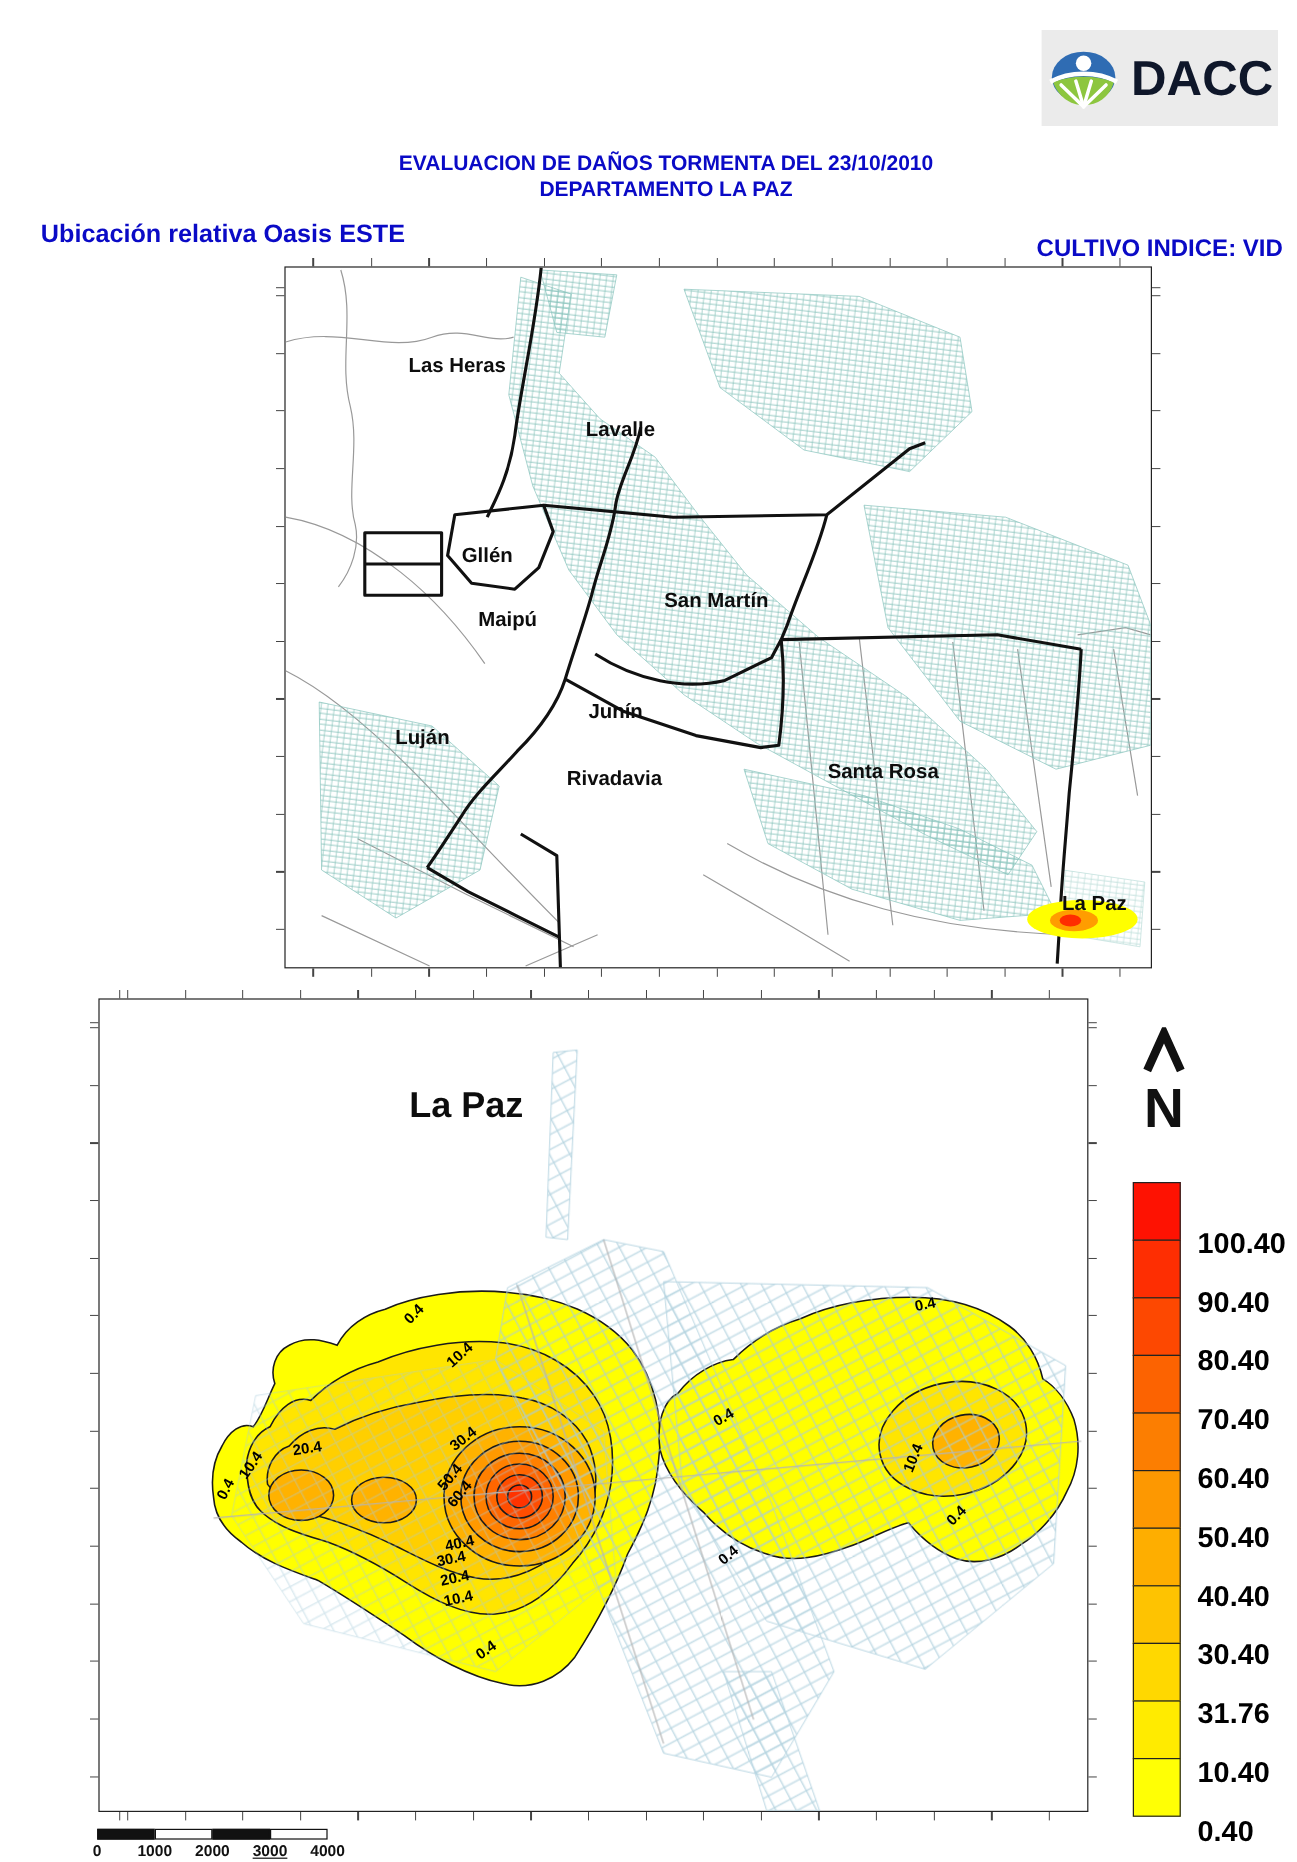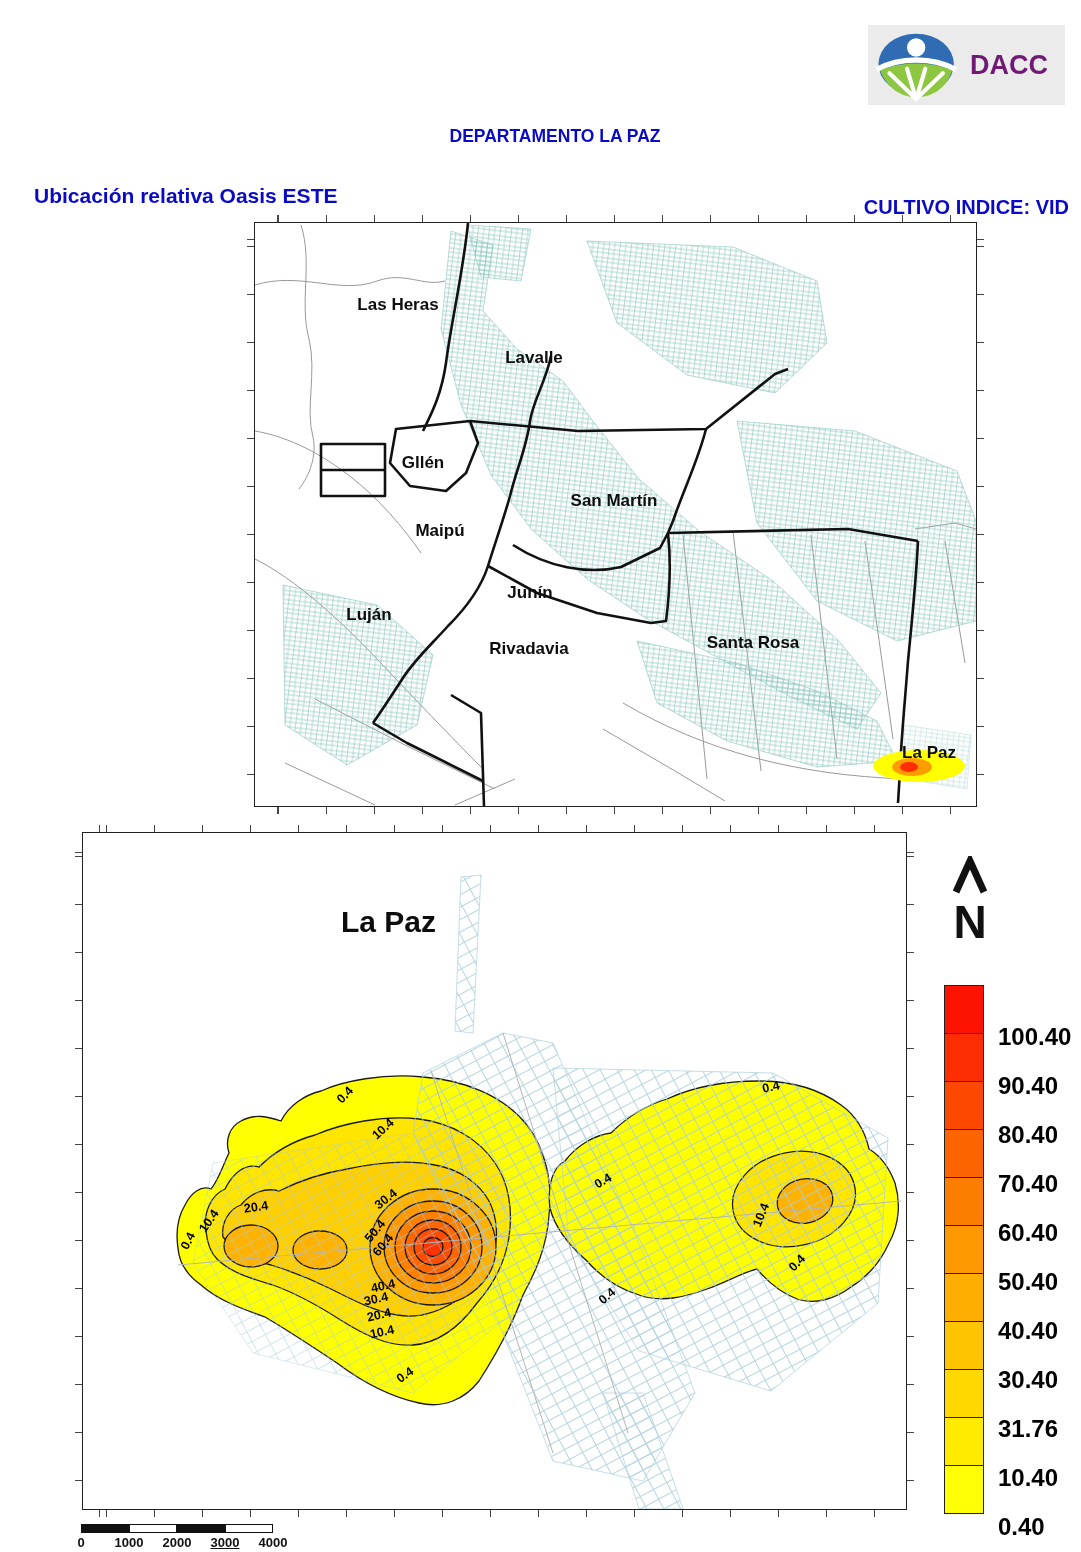--- a/index.html
+++ b/index.html
@@ -6,28 +6,28 @@
   body{font-family:"Liberation Sans","DejaVu Sans",sans-serif;}
   #sheet{position:relative;width:1081px;height:1552px;background:#fff;overflow:hidden;}
 
   
   .bic-logo{position:absolute;left:38px;top:6px;width:185px;height:158px;text-align:center;}
   .bic-years{display:block;font-size:9px;letter-spacing:1px;color:#4b6d84;margin-top:2px;}
   .bic-region{display:block;font-family:"Liberation Serif",serif;font-size:8px;letter-spacing:3px;color:#333;margin-top:1px;}
   .bic-name{display:block;font-family:"Liberation Serif",serif;font-size:21px;letter-spacing:1px;color:#151515;margin-top:0;}
   .bic-sub{display:block;font-family:"Liberation Serif",serif;font-size:7.5px;letter-spacing:1.1px;color:#333;margin-top:1px;}
   .dacc{position:absolute;left:868px;top:25px;width:197px;height:80px;background:#ebebeb;display:flex;align-items:center;gap:6px;padding:0 4px;box-sizing:border-box;}
-  .dacc-label{font-size:27px;font-weight:700;color:#701a75;letter-spacing:0px;}
+  .dacc-label{font-size:41px;font-weight:700;color:#0f172a;letter-spacing:0px;}
   .main-title{position:absolute;left:245px;top:126px;width:620px;text-align:center;color:#0a0ac6;font-weight:700;font-size:17.5px;line-height:21px;}
   .sub-left{position:absolute;left:34px;top:184px;color:#0a0ac6;font-weight:700;font-size:21px;}
   .sub-right{position:absolute;right:12px;top:196px;color:#0a0ac6;font-weight:700;font-size:20px;}
 
   
   .mapframe{position:absolute;border:1px solid #222;background:#fff;}
-  #upper-map{left:237px;top:222px;width:721px;height:583px;margin-left:17px;}
+  #upper-map{left:237px;top:222px;width:721px;height:583px;}
   #lower-map{left:82px;top:832px;width:823px;height:676px;}
   .mapframe svg{position:absolute;left:0;top:0;}
   .ticks{position:absolute;pointer-events:none;}
   .ticks.t{left:0;top:-8px;width:100%;height:7px;background:repeating-linear-gradient(90deg,#444 0 1px,transparent 1px 48px);background-position:23px 0;}
   .ticks.b{left:0;top:100%;margin-top:1px;width:100%;height:7px;background:repeating-linear-gradient(90deg,#444 0 1px,transparent 1px 48px);background-position:23px 0;}
   .ticks.l{left:-8px;top:0;width:7px;height:100%;background:repeating-linear-gradient(180deg,#444 0 1px,transparent 1px 48px);background-position:0 23px;}
   .ticks.r{left:100%;margin-left:1px;top:0;width:7px;height:100%;background:repeating-linear-gradient(180deg,#444 0 1px,transparent 1px 48px);background-position:0 23px;}
 
   .dept-label{position:absolute;transform:translate(-50%,-50%);font-size:17px;font-weight:600;color:#0d0d0d;white-space:nowrap;}
   .contour-label{position:absolute;font-size:12.5px;font-weight:700;color:#000;white-space:nowrap;}
@@ -59,20 +59,21 @@
         <path d="M48,78 L19,50"></path>
           <path d="M48,78 L38,45"></path>
           <path d="M48,78 L58,45"></path>
           <path d="M48,78 L77,50"></path>
       </g>
     </svg>
     <span class="dacc-label">DACC</span>
   </div>
 
   <div class="main-title">
+    <div>EVALUACION DE DAÑOS TORMENTA DEL 23/10/2010</div>
     <div>DEPARTAMENTO LA PAZ</div>
   </div>
   <div class="sub-left">Ubicación relativa Oasis ESTE</div>
   <div class="sub-right">CULTIVO INDICE: VID</div>
 
   <div id="upper-map" class="mapframe">
     <div class="ticks t"></div>
     <div class="ticks b"></div>
     <div class="ticks l"></div>
     <div class="ticks r"></div>
@@ -125,21 +126,21 @@
       <g>
         <ellipse cx="664" cy="543" rx="46" ry="16" fill="#ffff00"></ellipse>
         <ellipse cx="657" cy="544" rx="20" ry="9" fill="#ff9d00"></ellipse>
         <ellipse cx="654" cy="544" rx="9" ry="5" fill="#ff2d00"></ellipse>
       </g>
     </svg>
     <div style="position:absolute;left:0;top:0;width:100%;height:100%;">
         <span class="dept-label" style="left: 143px; top: 82px;">Las Heras</span>
         <span class="dept-label" style="left: 279px; top: 135px;">Lavalle</span>
         <span class="dept-label" style="left: 168px; top: 240px;">Gllén</span>
-        <span class="dept-label" style="left: 185px; top: 308px;">Maipú</span>
+        <span class="dept-label" style="left: 185px; top: 294px;">Maipú</span>
         <span class="dept-label" style="left: 359px; top: 278px;">San Martín</span>
         <span class="dept-label" style="left: 275px; top: 370px;">Junín</span>
         <span class="dept-label" style="left: 114px; top: 392px;">Luján</span>
         <span class="dept-label" style="left: 274px; top: 426px;">Rivadavia</span>
         <span class="dept-label" style="left: 498px; top: 420px;">Santa Rosa</span>
         <span class="dept-label" style="left: 674px; top: 530px;">La Paz</span>
       </div>
   </div>
 
   <div id="lower-map" class="mapframe">

